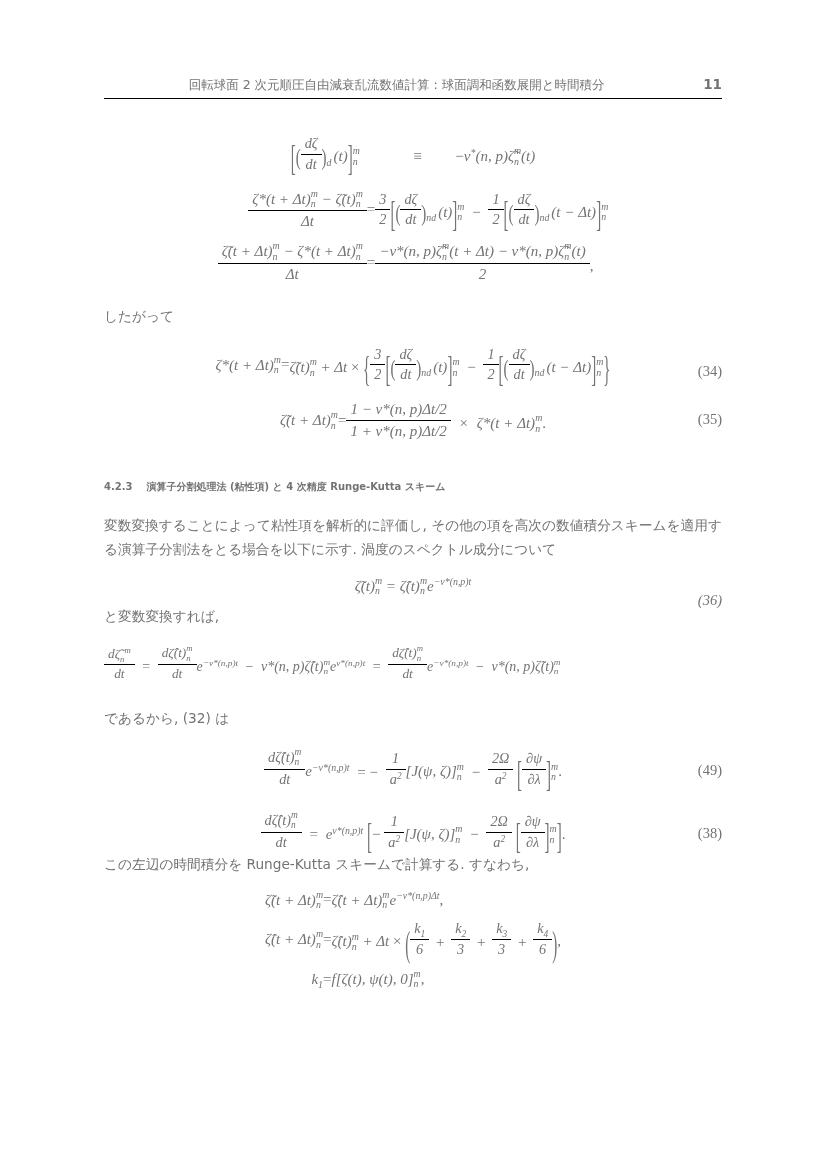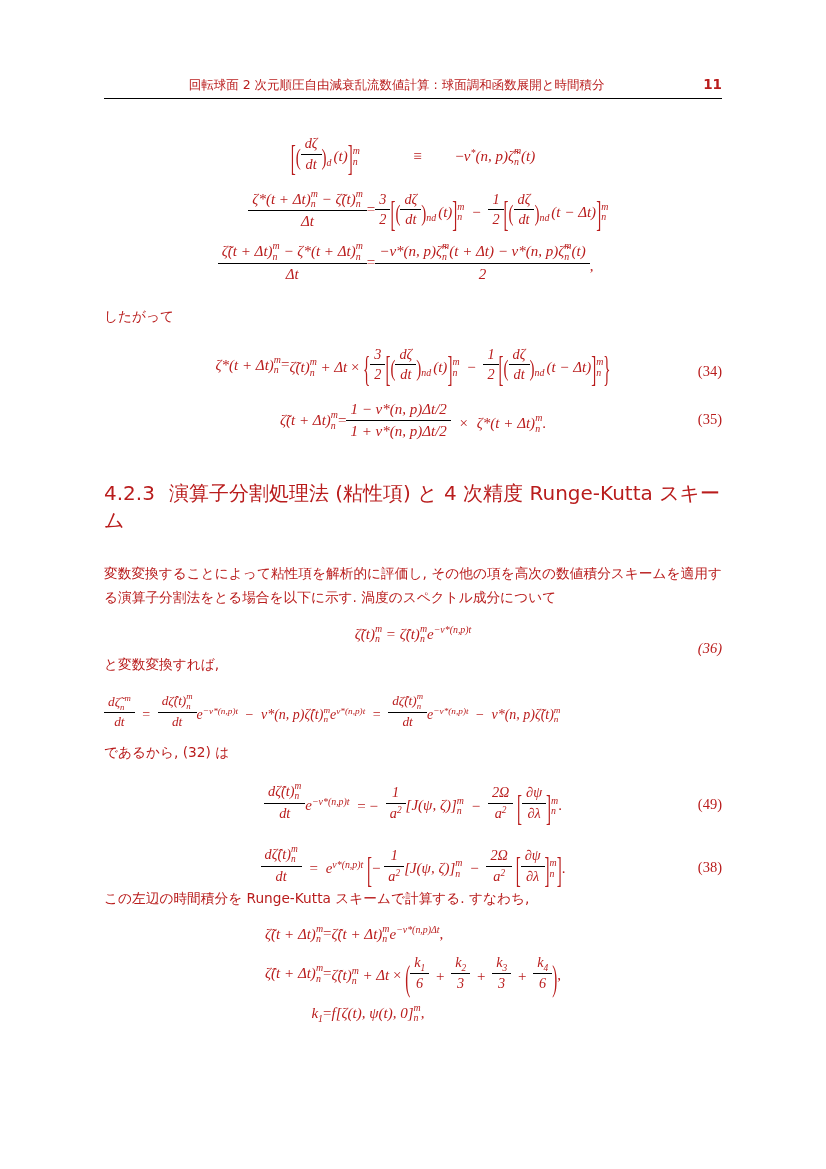--- a/index.html
+++ b/index.html
@@ -6,21 +6,21 @@
     margin: 0;
     padding: 0;
     background: #ffffff;
   }
   .page {
     position: relative;
     width: 826px;
     height: 1169px;
     background: #ffffff;
     font-family: "Liberation Serif", serif;
-    color: #b91c1c;
+    color: #737373;
     overflow: hidden;
   }
   .content {
     position: absolute;
     left: 104px;
     top: 76px;
     width: 618px;
   }
 
   
@@ -137,23 +137,23 @@
     position: absolute;
     right: 0;
     font-style: normal;
     font-family: "Liberation Serif", serif;
     font-size: 14.5px;
   }
   .eqrow { position: relative; }
 
   h3.subsec {
     font-family: "DejaVu Sans", sans-serif;
-    font-weight: normal;
-    font-size: 20px;
-    margin: 34px 0 28px 0;
+    font-weight: bold;
+    font-size: 10px;
+    margin: 34px 0 20px 0;
   }
   h3.subsec .num { margin-right: 14px; }
 
   
   .footer {
     position: absolute;
     left: 104px;
     right: 104px;
     top: 1085px;
     border-top: 1.1px solid #000;
@@ -259,21 +259,21 @@
     <div class="mathline" style="margin-top:16px;font-size:14px;text-align:left;">
       <span class="frac"><span class="num">dζ̃<span class="subs">n</span><span class="sups">m</span></span><span class="den">dt</span></span>
       <span class="upright" style="margin:0 4px;">=</span>
       <span class="frac"><span class="num">dζ̂(t)<span class="updown"><span>m</span><span>n</span></span></span><span class="den">dt</span></span>e<span class="sups">−ν*(n,p)t</span>
       <span class="upright" style="margin:0 4px;">−</span> ν*(n, p)ζ̂(t)<span class="updown"><span>m</span><span>n</span></span>e<span class="sups">ν*(n,p)t</span>
       <span class="upright" style="margin:0 4px;">=</span>
       <span class="frac"><span class="num">dζ̂(t)<span class="updown"><span>m</span><span>n</span></span></span><span class="den">dt</span></span>e<span class="sups">−ν*(n,p)t</span>
       <span class="upright" style="margin:0 4px;">−</span> ν*(n, p)ζ̃(t)<span class="updown"><span>m</span><span>n</span></span>
     </div>
 
-    <div class="body-ja" style="margin-top:10px;">であるから, (32) は</div>
+    <div class="body-ja" style="margin-top:24px;">であるから, (32) は</div>
 
     <div class="eqrow" style="margin-top:18px;">
       <div class="mathline">
         <span class="frac"><span class="num">dζ̂(t)<span class="updown"><span>m</span><span>n</span></span></span><span class="den">dt</span></span>e<span class="sups">−ν*(n,p)t</span>
         <span class="upright" style="margin:0 4px;">= −</span>
         <span class="frac"><span class="num">1</span><span class="den">a<span class="sups">2</span></span></span>[J(ψ, ζ)]<span class="updown"><span>m</span><span>n</span></span>
         <span class="upright" style="margin:0 4px;">−</span>
         <span class="frac"><span class="num">2Ω</span><span class="den">a<span class="sups">2</span></span></span>
         <span class="bigb2">[</span><span class="frac"><span class="num">∂ψ</span><span class="den">∂λ</span></span><span class="bigb2">]</span><span class="updown"><span>m</span><span>n</span></span><span class="upright">.</span>
       </div>

